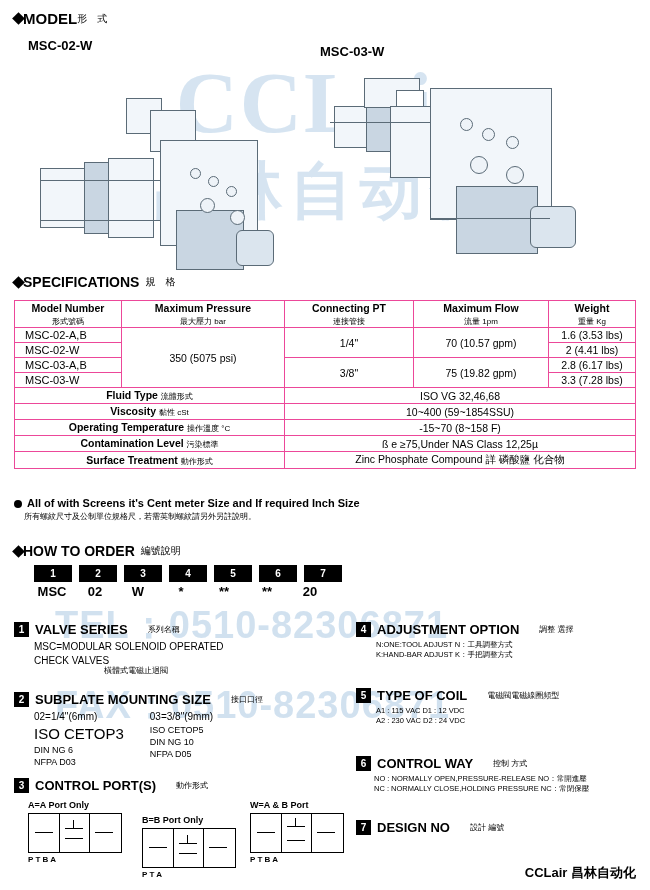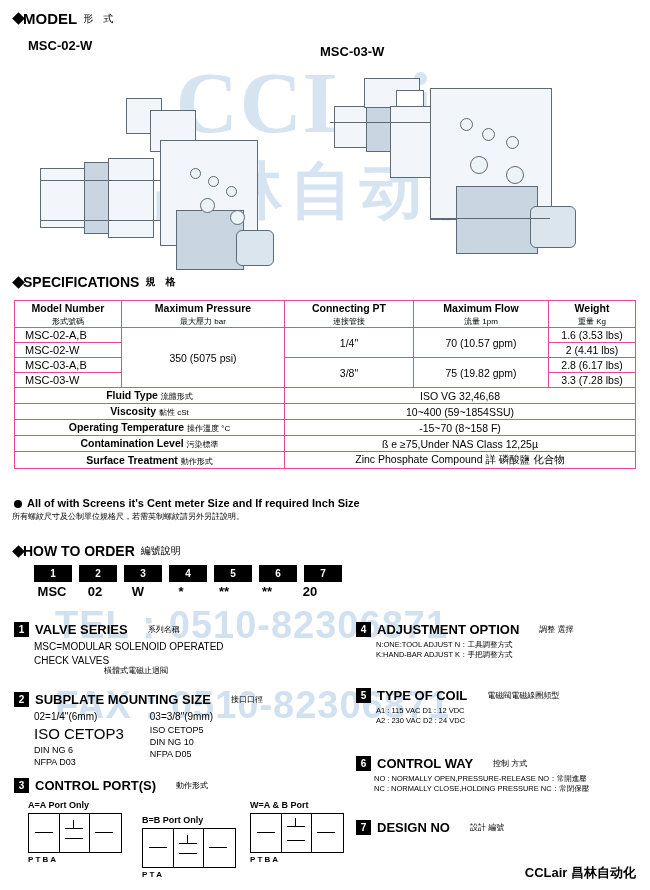--- a/index.html
+++ b/index.html
@@ -35,49 +35,49 @@
     font-weight:bold;color:#cfe0ef;opacity:.95;
     font-size:38px;letter-spacing:1px;white-space:nowrap;
   }
 
   .sec-head{display:flex;align-items:center;font-weight:bold;}
   .dia{width:9px;height:9px;background:#000;transform:rotate(45deg);display:inline-block;}
   .bullet{width:8px;height:8px;background:#000;border-radius:50%;display:inline-block;}
 
   
   #model-head{position:absolute;left:14px;top:10px;font-size:15px;}
-  #model-head .cn{font-size:10px;font-weight:normal;margin-left:6px;}
+  #model-head .cn{font-size:10px;font-weight:normal;}
   .model-label{position:absolute;font-weight:bold;font-size:13px;}
 
   
   .draw{position:absolute;}
   .mechbox{position:absolute;border:1px solid #5b6b77;background:#e8eef4;}
   .mechbox.dark{background:#c9d6e2;}
   .mechbox.light{background:#f2f6fa;}
   .mechbox.white{background:#ffffff;}
   .mechline{position:absolute;background:#5b6b77;}
   .knob{position:absolute;border:1px solid #5b6b77;background:#dbe5ee;border-radius:3px;}
   .circ{position:absolute;border:1px solid #5b6b77;border-radius:50%;background:#eef3f8;}
 
   
   #spec-head{position:absolute;left:14px;top:274px;font-size:14px;}
-  #spec-head .cn{font-size:10px;font-weight:bold;margin-left:6px;}
+  #spec-head .cn{font-size:10px;font-weight:normal;margin-left:6px;}
   table.spec{
     position:absolute;left:14px;top:300px;width:622px;
     border-collapse:collapse;font-size:10.5px;
   }
   table.spec td,table.spec th{border:1px solid #ec4899;padding:1px 3px;text-align:center;}
   table.spec .hdr{font-weight:bold;font-size:10.5px;line-height:1.15;}
   table.spec .hdr .cn{font-weight:normal;font-size:8px;}
   table.spec .lbl{font-weight:bold;text-align:center;}
   table.spec .lbl .cn{font-weight:normal;font-size:8px;}
   table.spec td.mn{text-align:left;padding-left:10px;font-size:11px;}
 
   #screens-note{position:absolute;left:14px;top:497px;font-size:11px;font-weight:bold;display:flex;gap:5px;align-items:flex-start;}
-  #screens-note-cn{position:absolute;left:12px;top:511px;font-size:8px;color:#000;}
+  #screens-note-cn{position:absolute;left:24px;top:511px;font-size:8px;color:#000;}
 
   
   #order-head{position:absolute;left:14px;top:543px;font-size:14px;}
   #order-head .cn{font-size:10px;font-weight:normal;margin-left:6px;}
 
   .codebar{position:absolute;left:34px;top:565px;}
   .codebar .numrow{display:flex;}
   .numcell{
     width:36px;height:15px;border:1px solid #000;background:#000;color:#fff;
     font-size:10px;font-weight:bold;display:flex;align-items:center;justify-content:center;

